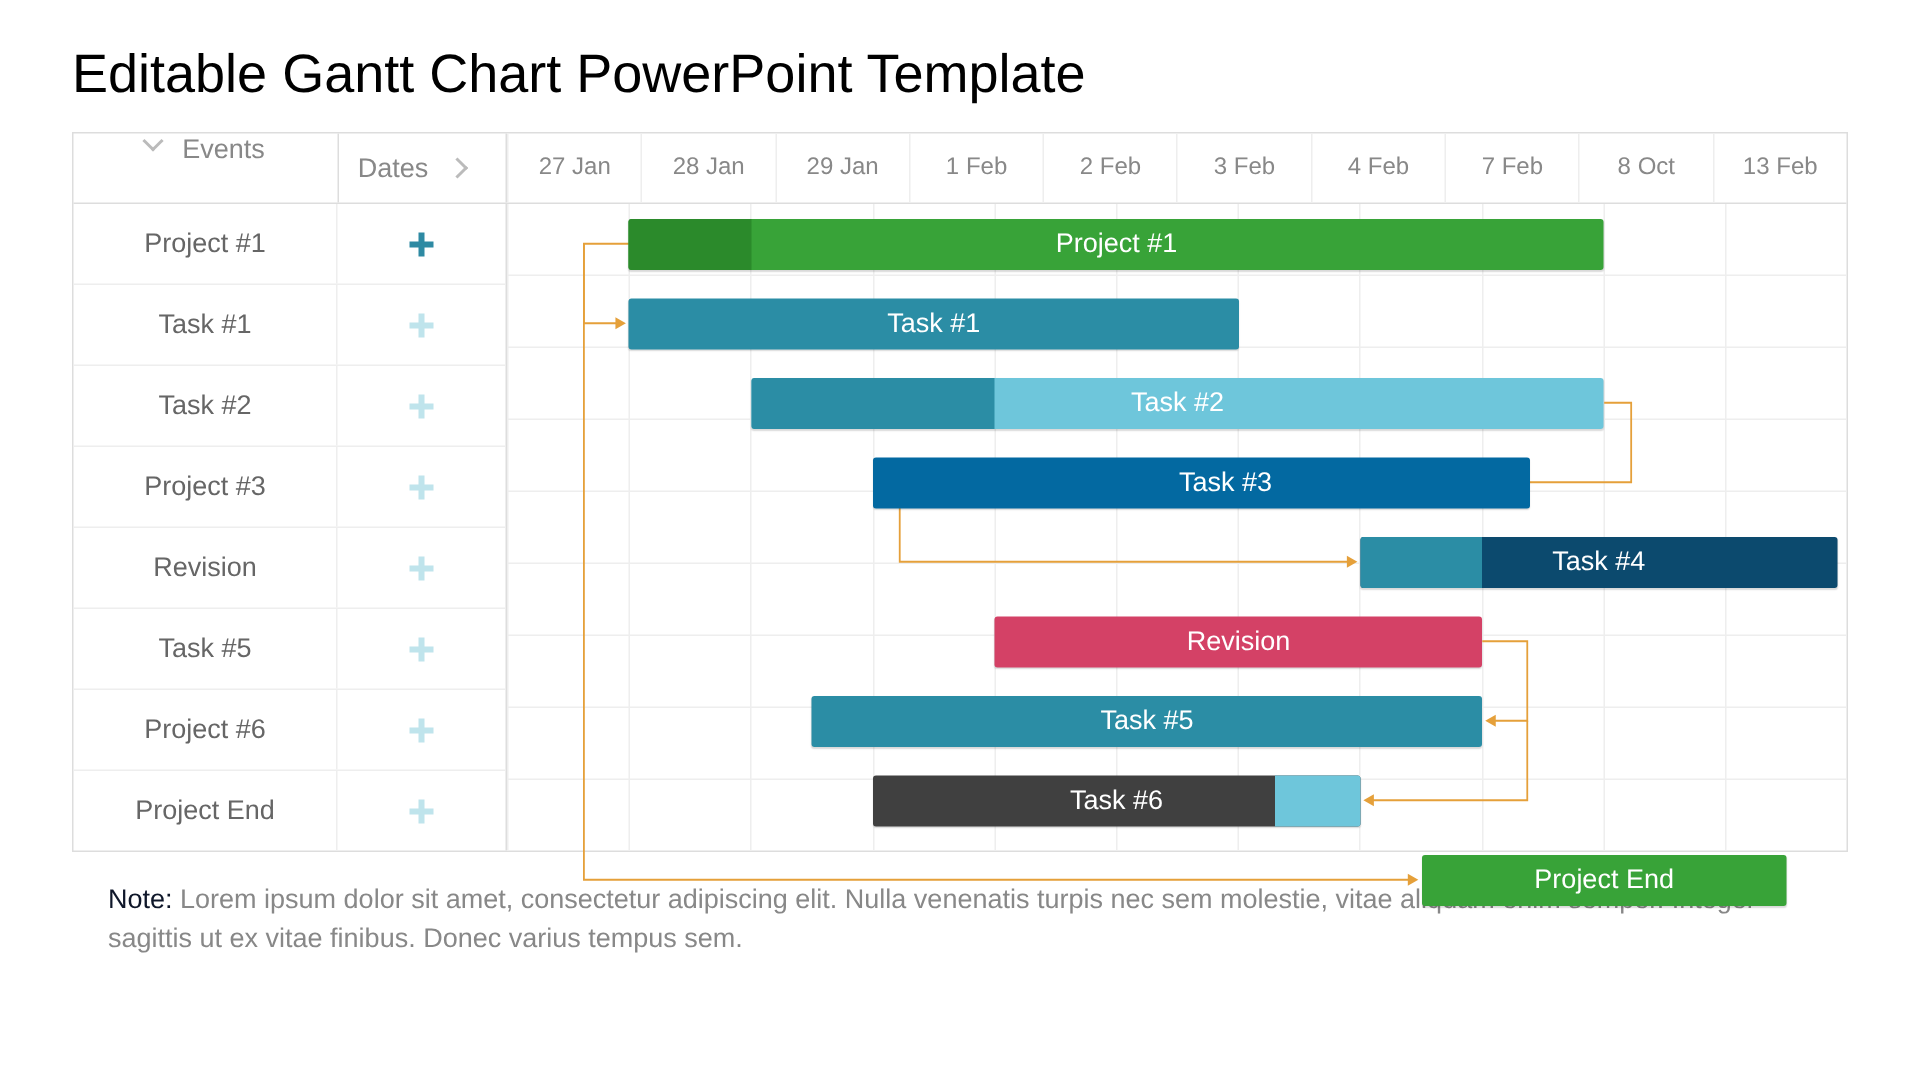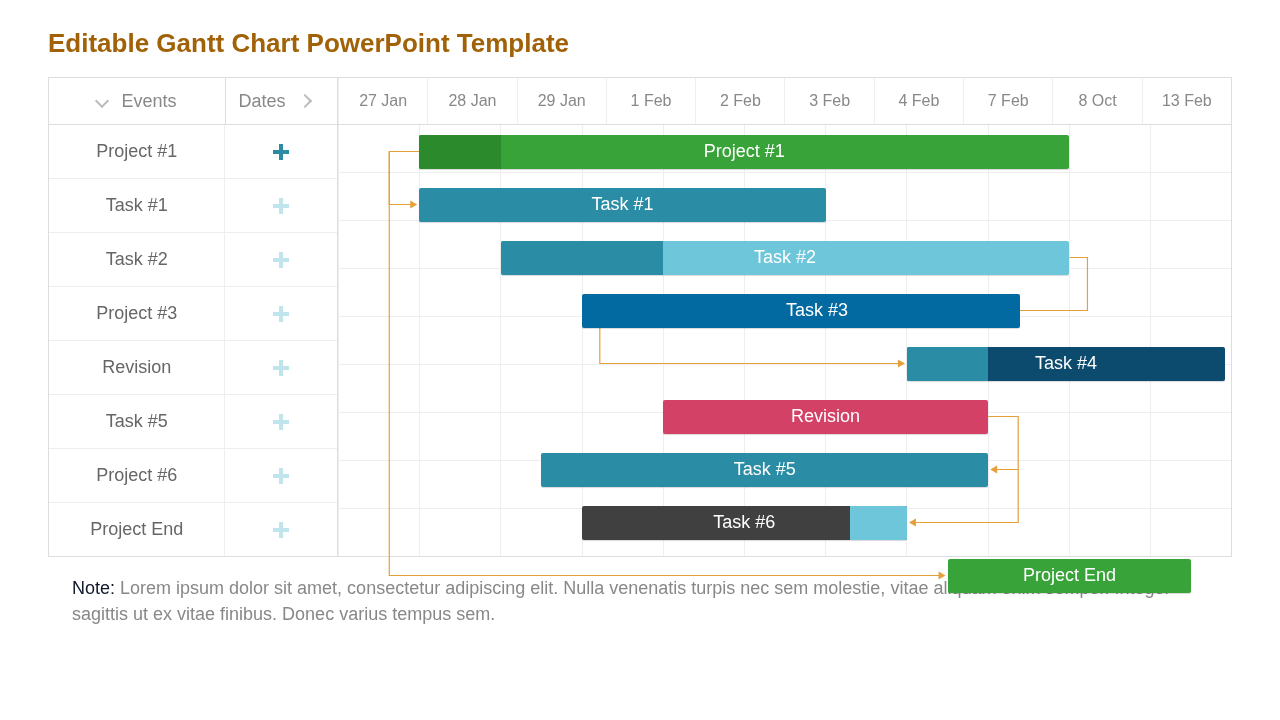--- a/index.html
+++ b/index.html
@@ -1,22 +1,22 @@
 <!DOCTYPE html>
 <html><head>
 <meta charset="utf-8">
 <style>
 html,body{margin:0;padding:0;font-family:"Segoe UI",Arial,sans-serif;background:#fff;color:#333;width:1280px;height:720px;overflow:hidden}
 .slide{box-sizing:border-box;padding:28px 48px 0 48px}
-h1{margin:0 0 18px 0;font-size:26px;font-weight:700;color:#a16207}
+h1{margin:0 0 18px 0;font-size:36px;font-weight:400;color:#000000}
 .frame{border:1px solid #ddd;position:relative}
 
 .hdr{display:flex;border-bottom:1px solid #ddd}
 .hdr .side{width:288px;display:flex;border-right:1px solid #ddd}
-.hdr .side .ev{width:176px;display:flex;align-items:center;justify-content:center;gap:8px;color:#888;font-size:18px;height:46px}
+.hdr .side .ev{width:176px;display:flex;align-items:flex-start;justify-content:center;gap:8px;color:#888;font-size:18px;height:46px}
 .hdr .side .dt{width:96px;display:flex;align-items:center;justify-content:center;gap:8px;color:#888;font-size:18px;border-left:1px solid #ddd}
 .hdr .dates{flex:1;display:flex}
 .dcol{flex:1;border-left:1px solid #eee;display:flex;align-items:center;justify-content:center;color:#888;font-size:16px}
 
 .body{display:flex}
 .left{width:288px;border-right:1px solid #ddd}
 .lrow{height:53px;border-bottom:1px solid #eee;display:flex}
 .lrow:last-child{border-bottom:none}
 .lrow .lab{width:176px;display:flex;align-items:center;justify-content:center;color:#666;font-size:18px}
 .lrow .pls{width:112px;display:flex;align-items:center;justify-content:center;border-left:1px solid #eee}

